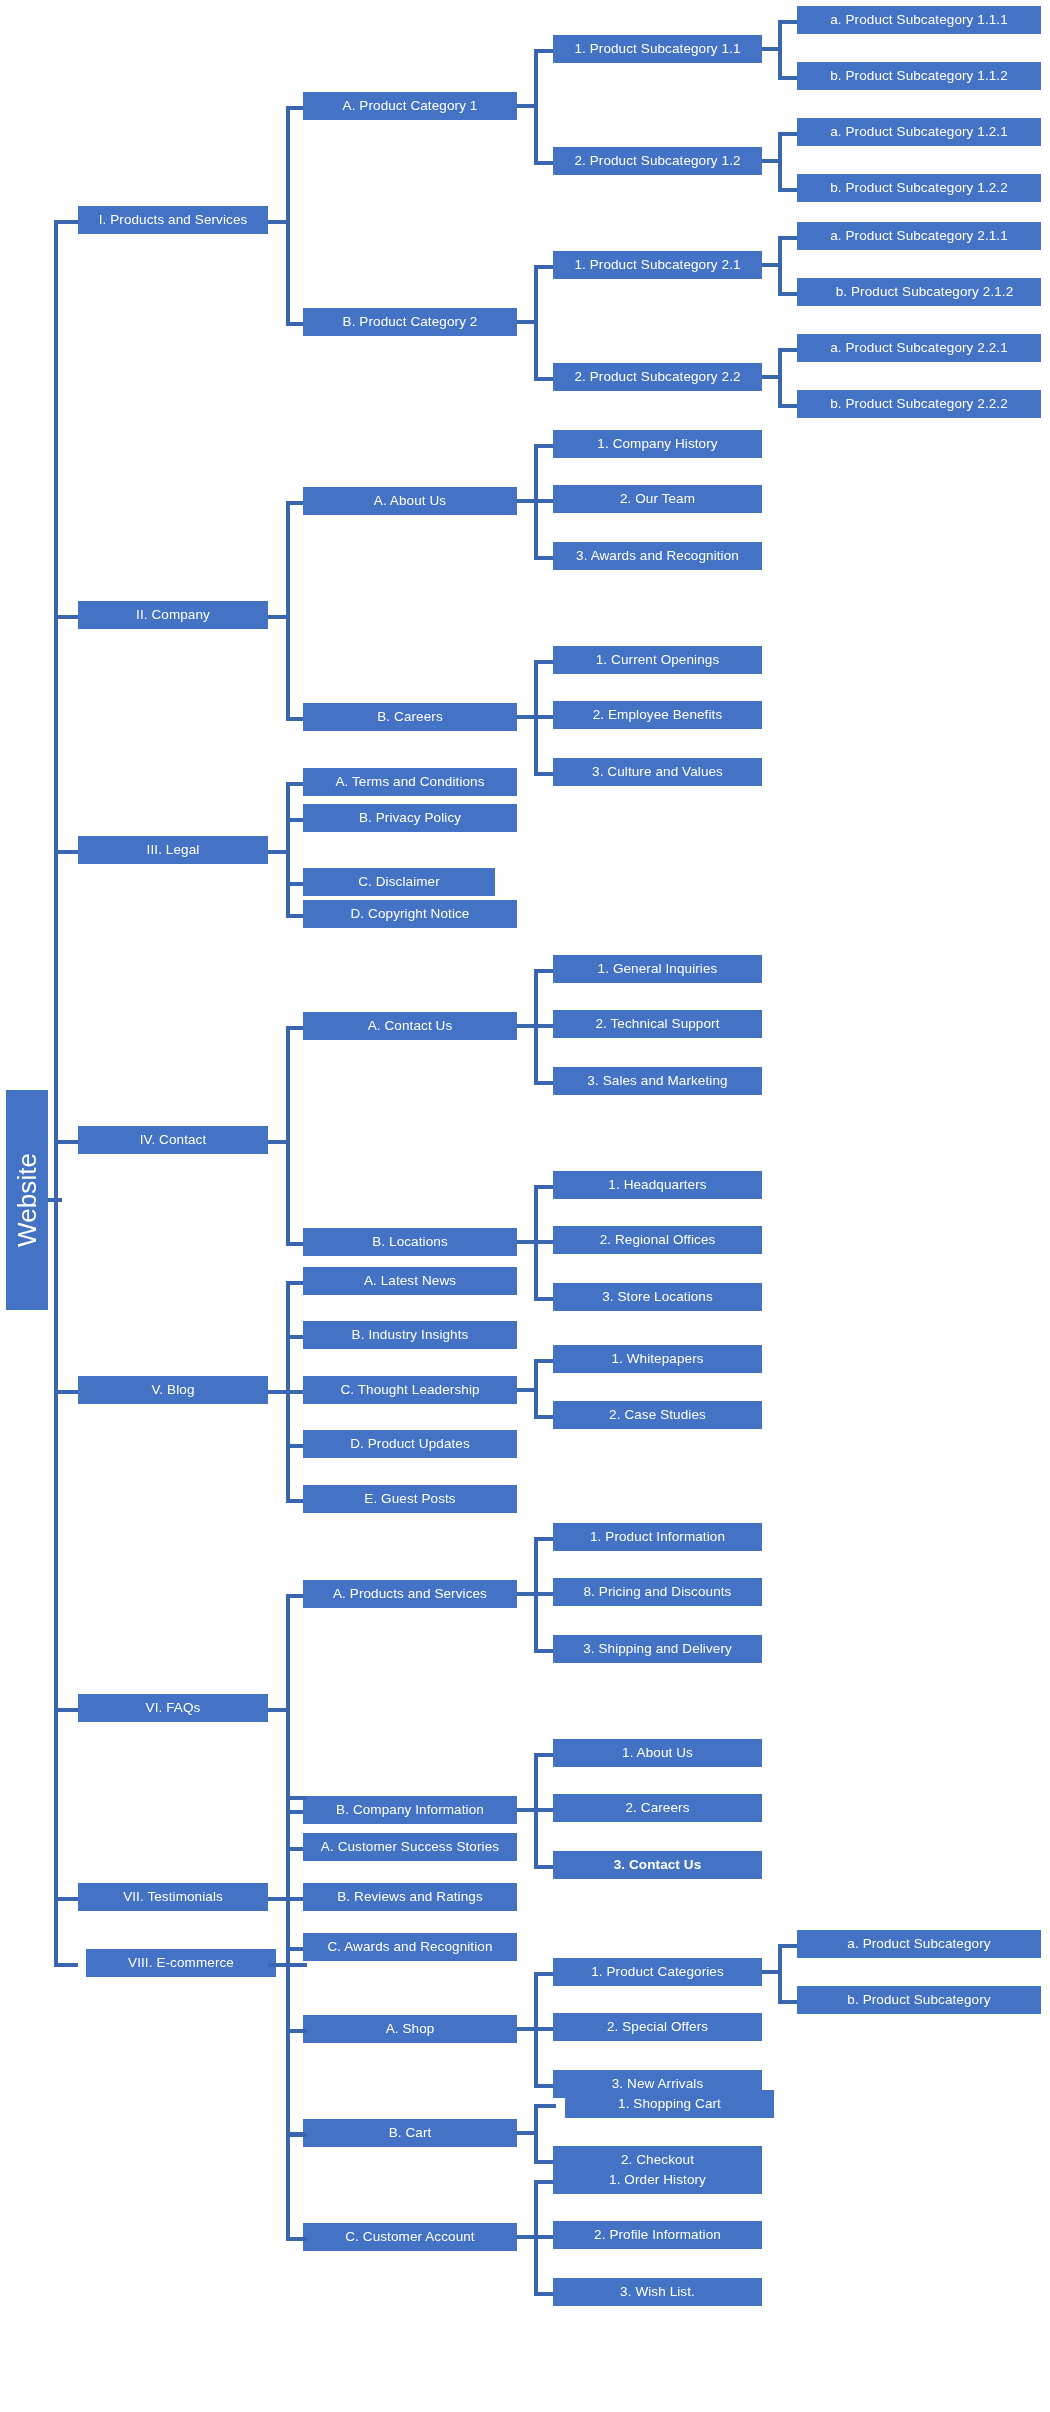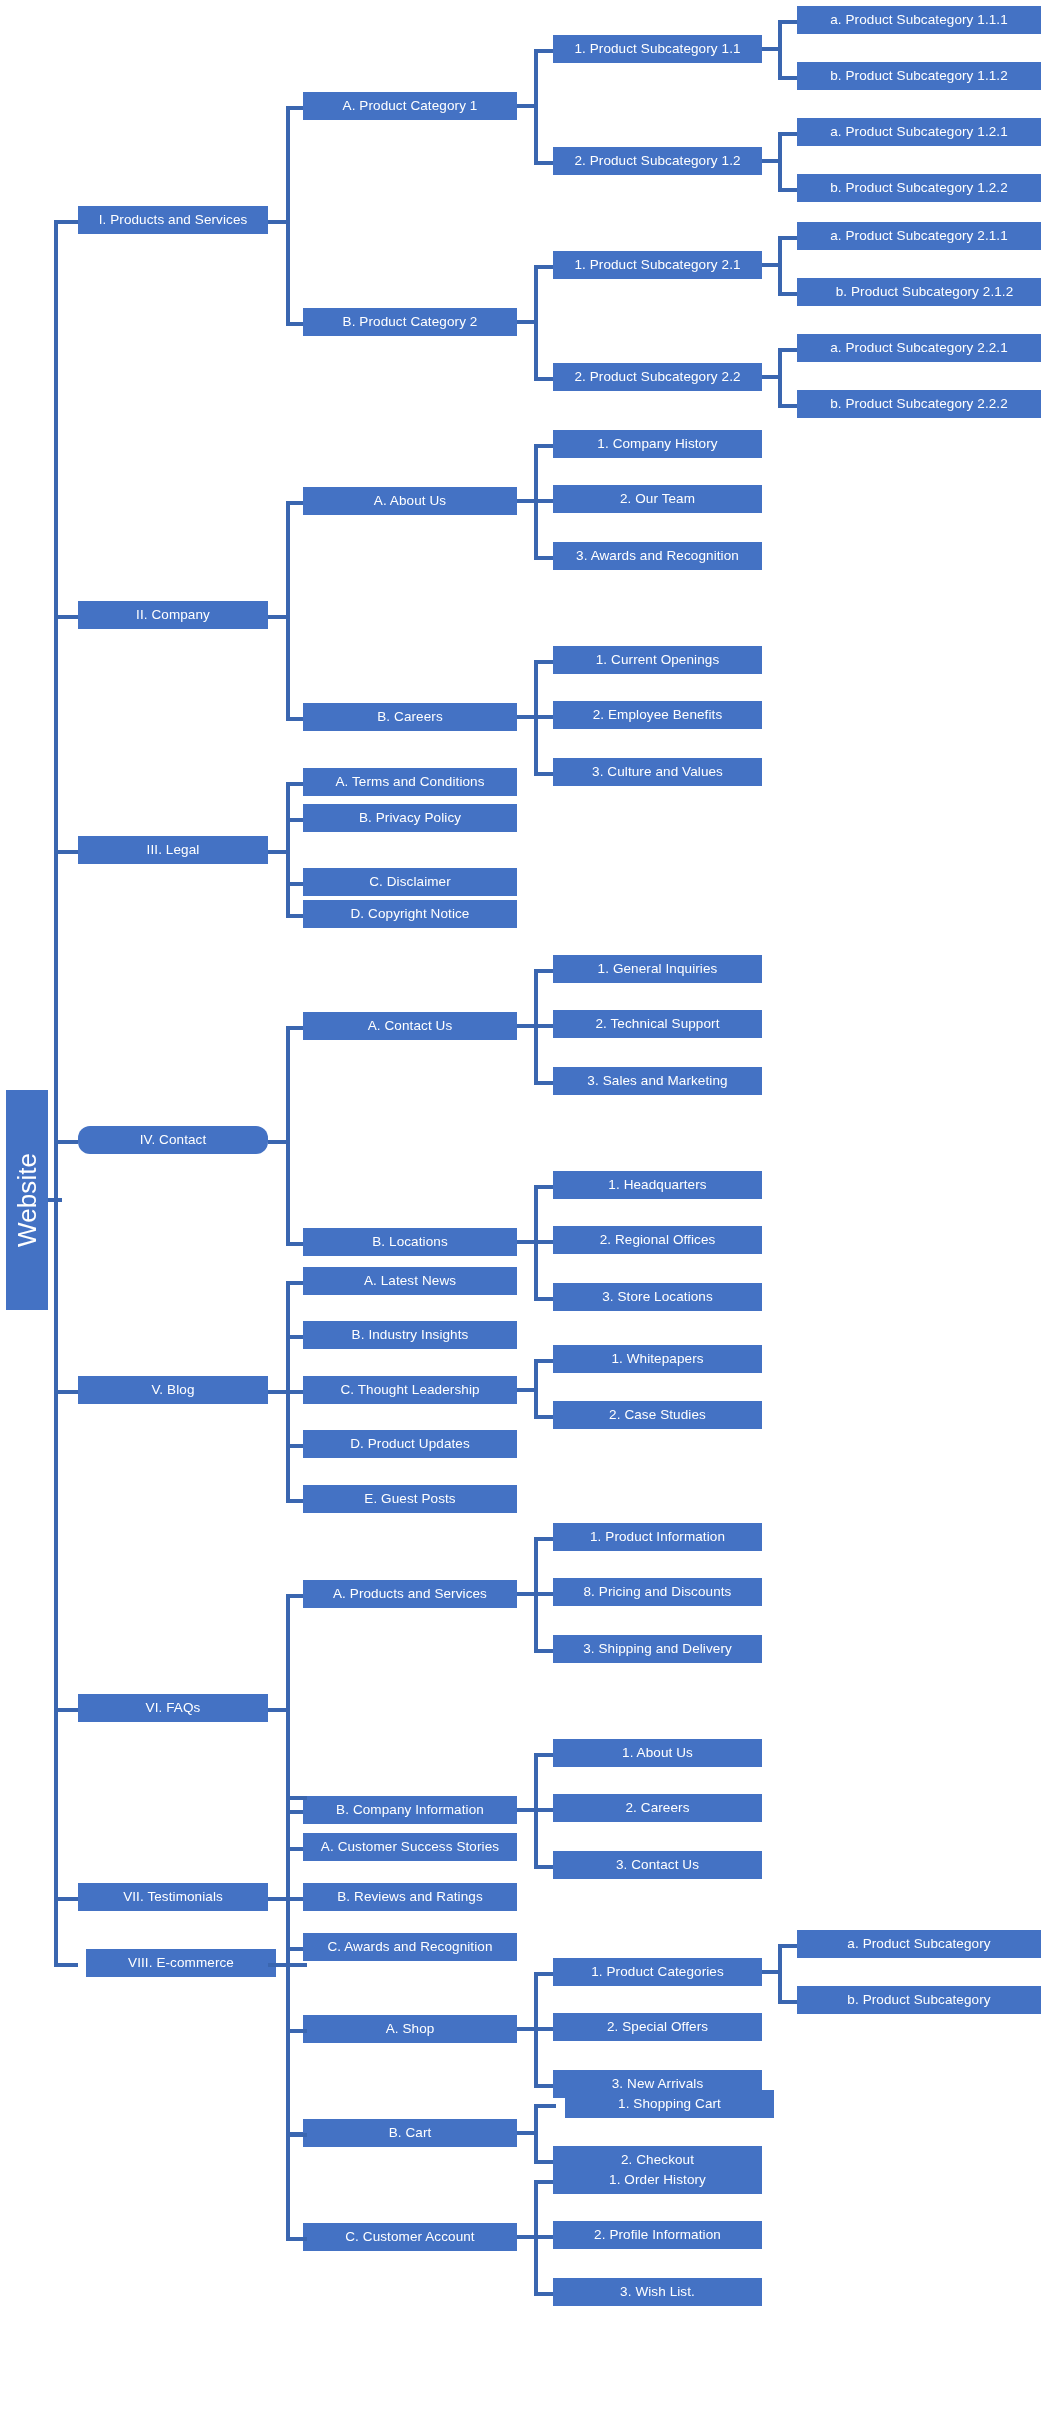--- a/index.html
+++ b/index.html
@@ -67,21 +67,21 @@
   <div class="hline" style="left:54px; top:850px; width:24px;"></div>
   <div class="hline" style="left:54px; top:1140px; width:24px;"></div>
   <div class="hline" style="left:54px; top:1390px; width:24px;"></div>
   <div class="hline" style="left:54px; top:1708px; width:24px;"></div>
   <div class="hline" style="left:54px; top:1897px; width:24px;"></div>
   <div class="hline" style="left:54px; top:1963px; width:24px;"></div>
 
   <div class="node lvl1" style="left:78px; top:206px; width:190px; height:28px;">I. Products and Services</div>
   <div class="node lvl1" style="left:78px; top:601px; width:190px; height:28px;">II. Company</div>
   <div class="node lvl1" style="left:78px; top:836px; width:190px; height:28px;">III. Legal</div>
-  <div class="node lvl1" style="left:78px; top:1126px; width:190px; height:28px;border-radius:12px;">IV. Contact</div>
+  <div class="node lvl1" style="left:78px; top:1126px; width:190px; height:28px;">IV. Contact</div>
   <div class="node lvl1" style="left:78px; top:1376px; width:190px; height:28px;">V. Blog</div>
   <div class="node lvl1" style="left:78px; top:1694px; width:190px; height:28px;">VI. FAQs</div>
   <div class="node lvl1" style="left:78px; top:1883px; width:190px; height:28px;">VII. Testimonials</div>
   <div class="node lvl1" style="left:78px; top:1949px; width:190px; height:28px;margin-left:8px;">VIII. E-commerce</div>
 
   <div class="hline" style="left:268px; top:220px; width:22px;"></div>
   <div class="vline" style="left:286px; top:106px; height:220px;"></div>
   <div class="hline" style="left:286px; top:106px; width:21px;"></div>
   <div class="hline" style="left:286px; top:322px; width:21px;"></div>
 
@@ -162,21 +162,21 @@
 
   <div class="hline" style="left:268px; top:850px; width:22px;"></div>
   <div class="vline" style="left:286px; top:782px; height:136px;"></div>
   <div class="hline" style="left:286px; top:782px; width:21px;"></div>
   <div class="hline" style="left:286px; top:818px; width:21px;"></div>
   <div class="hline" style="left:286px; top:882px; width:21px;"></div>
   <div class="hline" style="left:286px; top:914px; width:21px;"></div>
 
   <div class="node lvl2" style="left:303px; top:768px; width:214px; height:28px;">A. Terms and Conditions</div>
   <div class="node lvl2" style="left:303px; top:804px; width:214px; height:28px;">B. Privacy Policy</div>
-  <div class="node lvl2" style="left:303px; top:868px; width:214px; height:28px;">C. Disclaimer</div>
+  <div class="node lvl2" style="left:303px; top:868px; width:192px; height:28px;">C. Disclaimer</div>
   <div class="node lvl2" style="left:303px; top:900px; width:214px; height:28px;">D. Copyright Notice</div>
 
   <div class="hline" style="left:268px; top:1140px; width:22px;"></div>
   <div class="vline" style="left:286px; top:1026px; height:220px;"></div>
   <div class="hline" style="left:286px; top:1026px; width:21px;"></div>
   <div class="hline" style="left:286px; top:1242px; width:21px;"></div>
 
   <div class="node lvl2" style="left:303px; top:1012px; width:214px; height:28px;">A. Contact Us</div>
   <div class="node lvl2" style="left:303px; top:1228px; width:214px; height:28px;">B. Locations</div>
 
@@ -241,21 +241,21 @@
   <div class="node lvl3" style="left:553px; top:1635px; width:209px; height:28px;">3. Shipping and Delivery</div>
 
   <div class="hline" style="left:517px; top:1808px; width:20px;"></div>
   <div class="vline" style="left:534px; top:1753px; height:116px;"></div>
   <div class="hline" style="left:534px; top:1753px; width:22px;"></div>
   <div class="hline" style="left:534px; top:1808px; width:22px;"></div>
   <div class="hline" style="left:534px; top:1865px; width:22px;"></div>
 
   <div class="node lvl3" style="left:553px; top:1739px; width:209px; height:28px;">1. About Us</div>
   <div class="node lvl3" style="left:553px; top:1794px; width:209px; height:28px;">2. Careers</div>
-  <div class="node lvl3" style="left:553px; top:1851px; width:209px; height:28px;">3. Contact Us</div>
+  <div class="node lvl3" style="left:553px; top:1851px; width:209px; height:28px;font-weight:bold;">3. Contact Us</div>
 
   <div class="hline" style="left:268px; top:1897px; width:22px;"></div>
   <div class="vline" style="left:286px; top:1847px; height:104px;"></div>
   <div class="hline" style="left:286px; top:1847px; width:21px;"></div>
   <div class="hline" style="left:286px; top:1897px; width:21px;"></div>
   <div class="hline" style="left:286px; top:1947px; width:21px;"></div>
 
   <div class="node lvl2" style="left:303px; top:1833px; width:214px; height:28px;">A. Customer Success Stories</div>
   <div class="node lvl2" style="left:303px; top:1883px; width:214px; height:28px;">B. Reviews and Ratings</div>
   <div class="node lvl2" style="left:303px; top:1933px; width:214px; height:28px;">C. Awards and Recognition</div>

